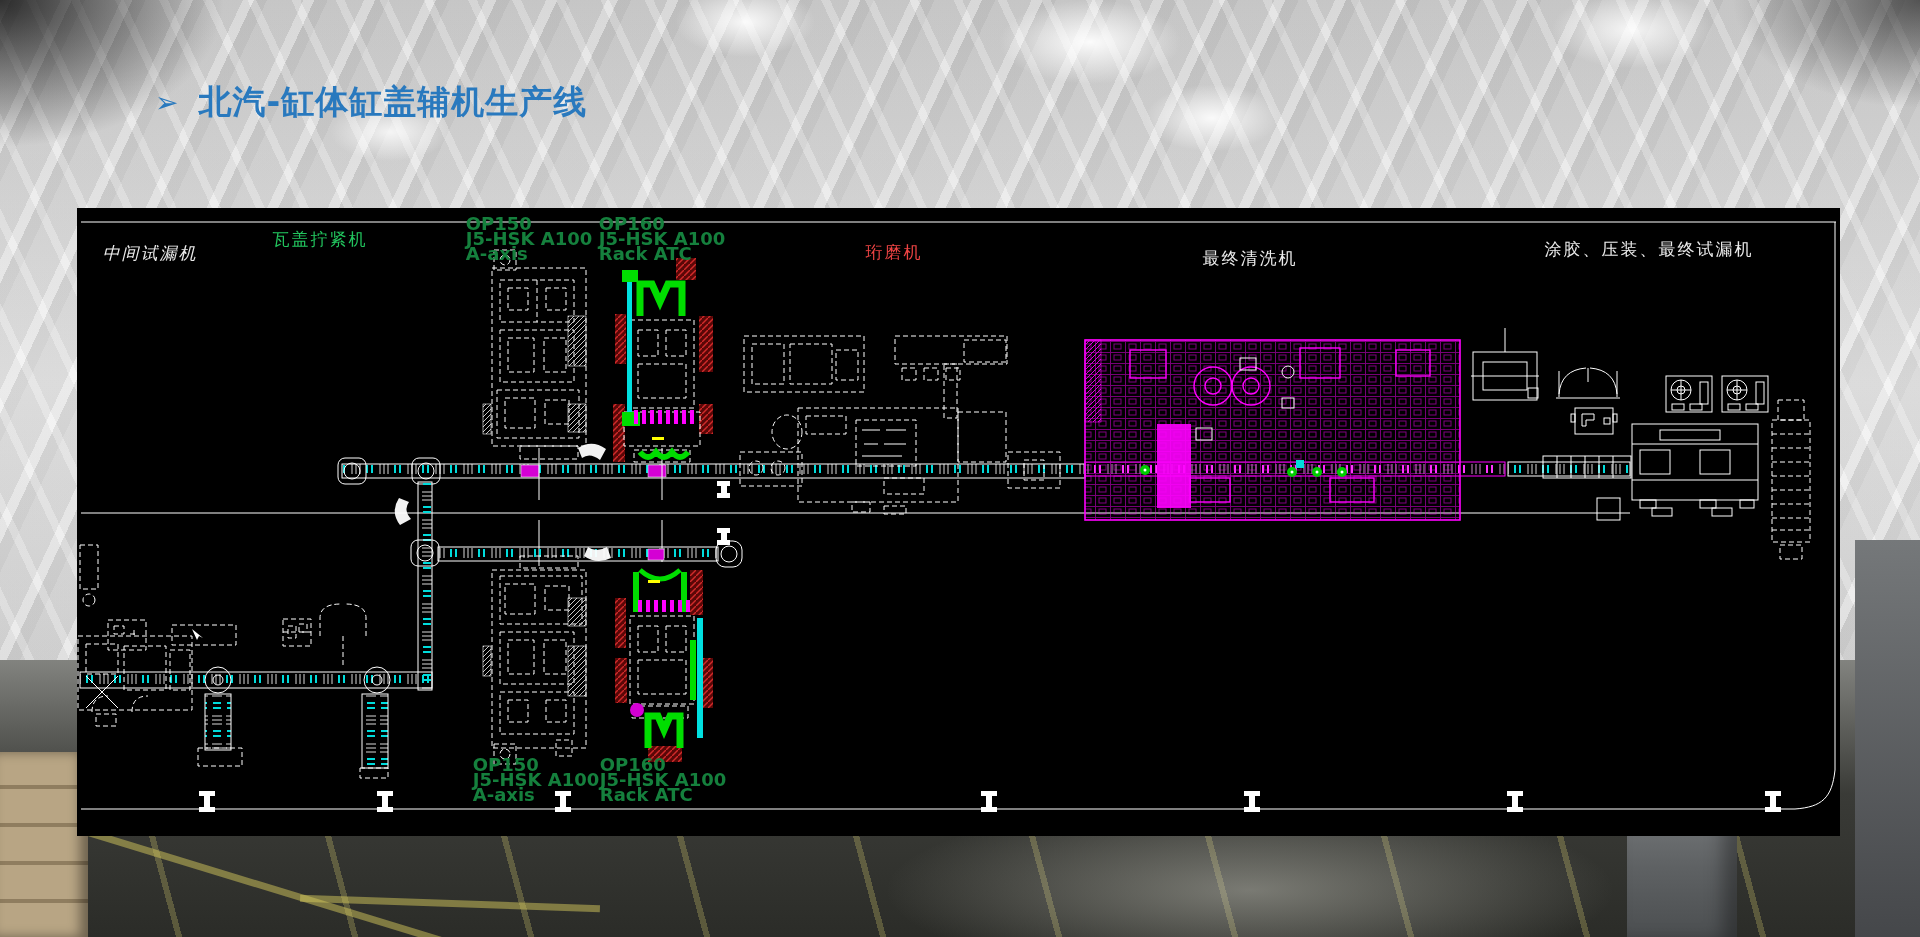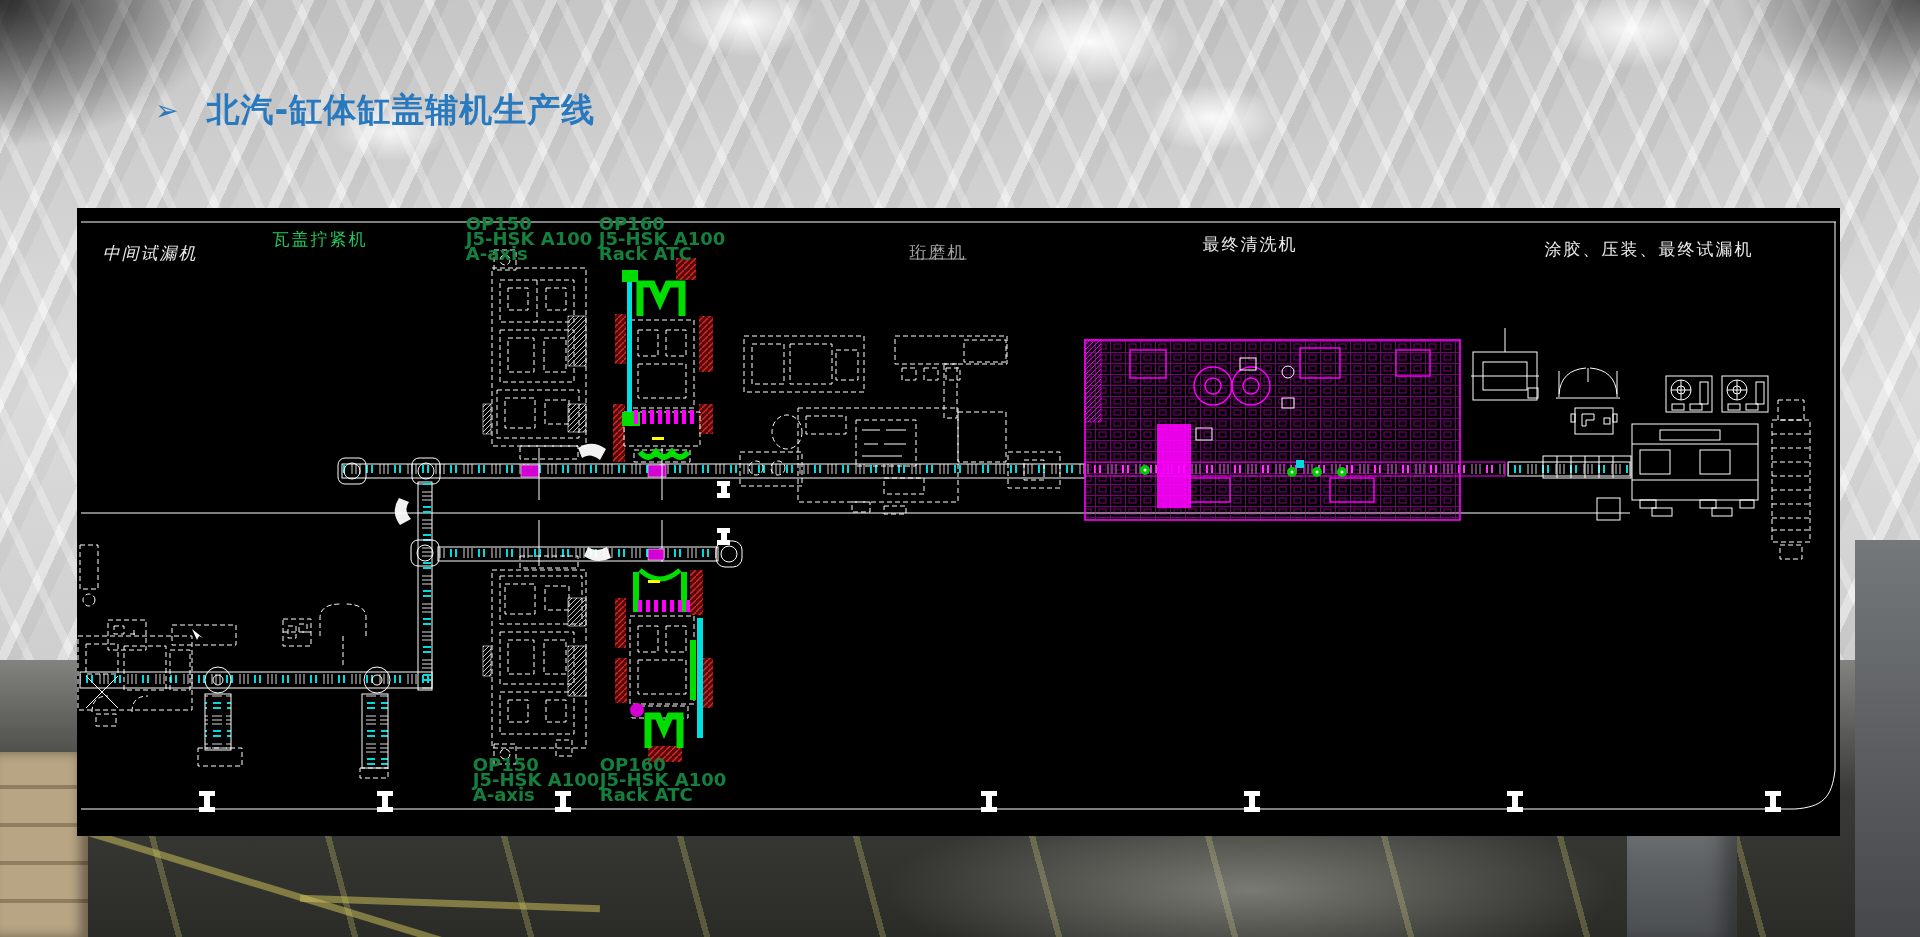--- a/index.html
+++ b/index.html
@@ -30,21 +30,21 @@
     background:repeating-linear-gradient(0deg,#b8a584 0 34px,#8f7d5f 34px 38px),#b8a584;
     box-shadow:inset -8px 0 12px rgba(0,0,0,.4);}
   .cabinet-right{position:absolute;left:1627px;top:688px;width:110px;height:249px;
     background:linear-gradient(#9ea1a3,#5e6163 70%,#4a4d4f);border-top:6px solid #b2b5b7;
     box-shadow:inset -14px 0 18px rgba(0,0,0,.35);}
   .pillar-farright{position:absolute;left:1855px;top:540px;width:65px;height:397px;
     background:linear-gradient(#75787a,#45474a);}
   
   .title-row{position:absolute;left:155px;top:76px;display:flex;align-items:center;gap:16px;}
   .bullet{font-size:28px;line-height:1;}
-  .title{margin:12px;font-size:33px;font-weight:600;letter-spacing:1px;white-space:nowrap;}
+  .title{margin:4px;font-size:33px;font-weight:600;letter-spacing:1px;white-space:nowrap;}
   
   .cad-panel{position:absolute;left:77px;top:208px;width:1763px;height:628px;background:#000;}
   .cad-panel svg{position:absolute;left:0;top:0;}
   #labelLayer{position:absolute;left:0;top:0;width:100%;height:100%;}
   .cad-label{position:absolute;transform:translate(-50%,-50%);color:#ececec;
     font-size:17px;letter-spacing:2px;white-space:nowrap;}
   .station-tag{position:absolute;transform:translateX(-50%);color:#15803d;font-size:18px;
     font-weight:700;line-height:15px;text-align:left;white-space:nowrap;}
   .ibeam{position:absolute;width:16px;height:21px;
     background:linear-gradient(#fff,#fff) center/6px calc(100% - 8px) no-repeat;}
@@ -368,22 +368,22 @@
             <path d="M283 632 h28"></path>
           <path d="M320 636 V618 Q320 604 341 604 M366 636 V618 Q366 604 345 604 M343 636 V668"></path>
         </g>
         <path class="wf" d="M192 629 l5 11 2 -4 4 2 z"></path>
         <path class="w" d="M86 676 L118 708 M118 676 L86 708" stroke-width=".6"></path>
       </g>
     </svg>
     <div id="labelLayer">
         <span class="cad-label" style="left: 73px; top: 45px; color: rgb(236, 236, 236); font-style: italic;">中间试漏机</span>
         <span class="cad-label" style="left: 243px; top: 31px; color: #22c55e;">瓦盖拧紧机</span>
-        <span class="cad-label" style="left: 861px; top: 44px; color: #a3a3a3; text-decoration: underline;">珩磨机</span>
-        <span class="cad-label" style="left: 1173px; top: 36px; color: rgb(236, 236, 236);">最终清洗机</span>
+        <span class="cad-label" style="left: 817px; top: 44px; color: #ef4444;">珩磨机</span>
+        <span class="cad-label" style="left: 1173px; top: 50px; color: rgb(236, 236, 236);">最终清洗机</span>
         <span class="cad-label" style="left: 1566px; top: 41px; color: rgb(236, 236, 236); margin-left: 6px;">涂胶、压装、最终试漏机</span>
         <div class="station-tag" style="left: 452px; top: 8px;"><span>OP150</span><br><span>J5-HSK A100</span><br><span>A-axis</span></div>
         <div class="station-tag" style="left: 585px; top: 8px;"><span>OP160</span><br><span>J5-HSK A100</span><br><span>Rack ATC</span></div>
         <div class="station-tag" style="left: 459px; top: 549px;"><span>OP150</span><br><span>J5-HSK A100</span><br><span>A-axis</span></div>
         <div class="station-tag" style="left: 586px; top: 549px;"><span>OP160</span><br><span>J5-HSK A100</span><br><span>Rack ATC</span></div>
         <div class="ibeam" style="left: 122px; top: 583px;"></div>
         <div class="ibeam" style="left: 300px; top: 583px;"></div>
         <div class="ibeam" style="left: 478px; top: 583px;"></div>
         <div class="ibeam" style="left: 904px; top: 583px;"></div>
         <div class="ibeam" style="left: 1167px; top: 583px;"></div>

